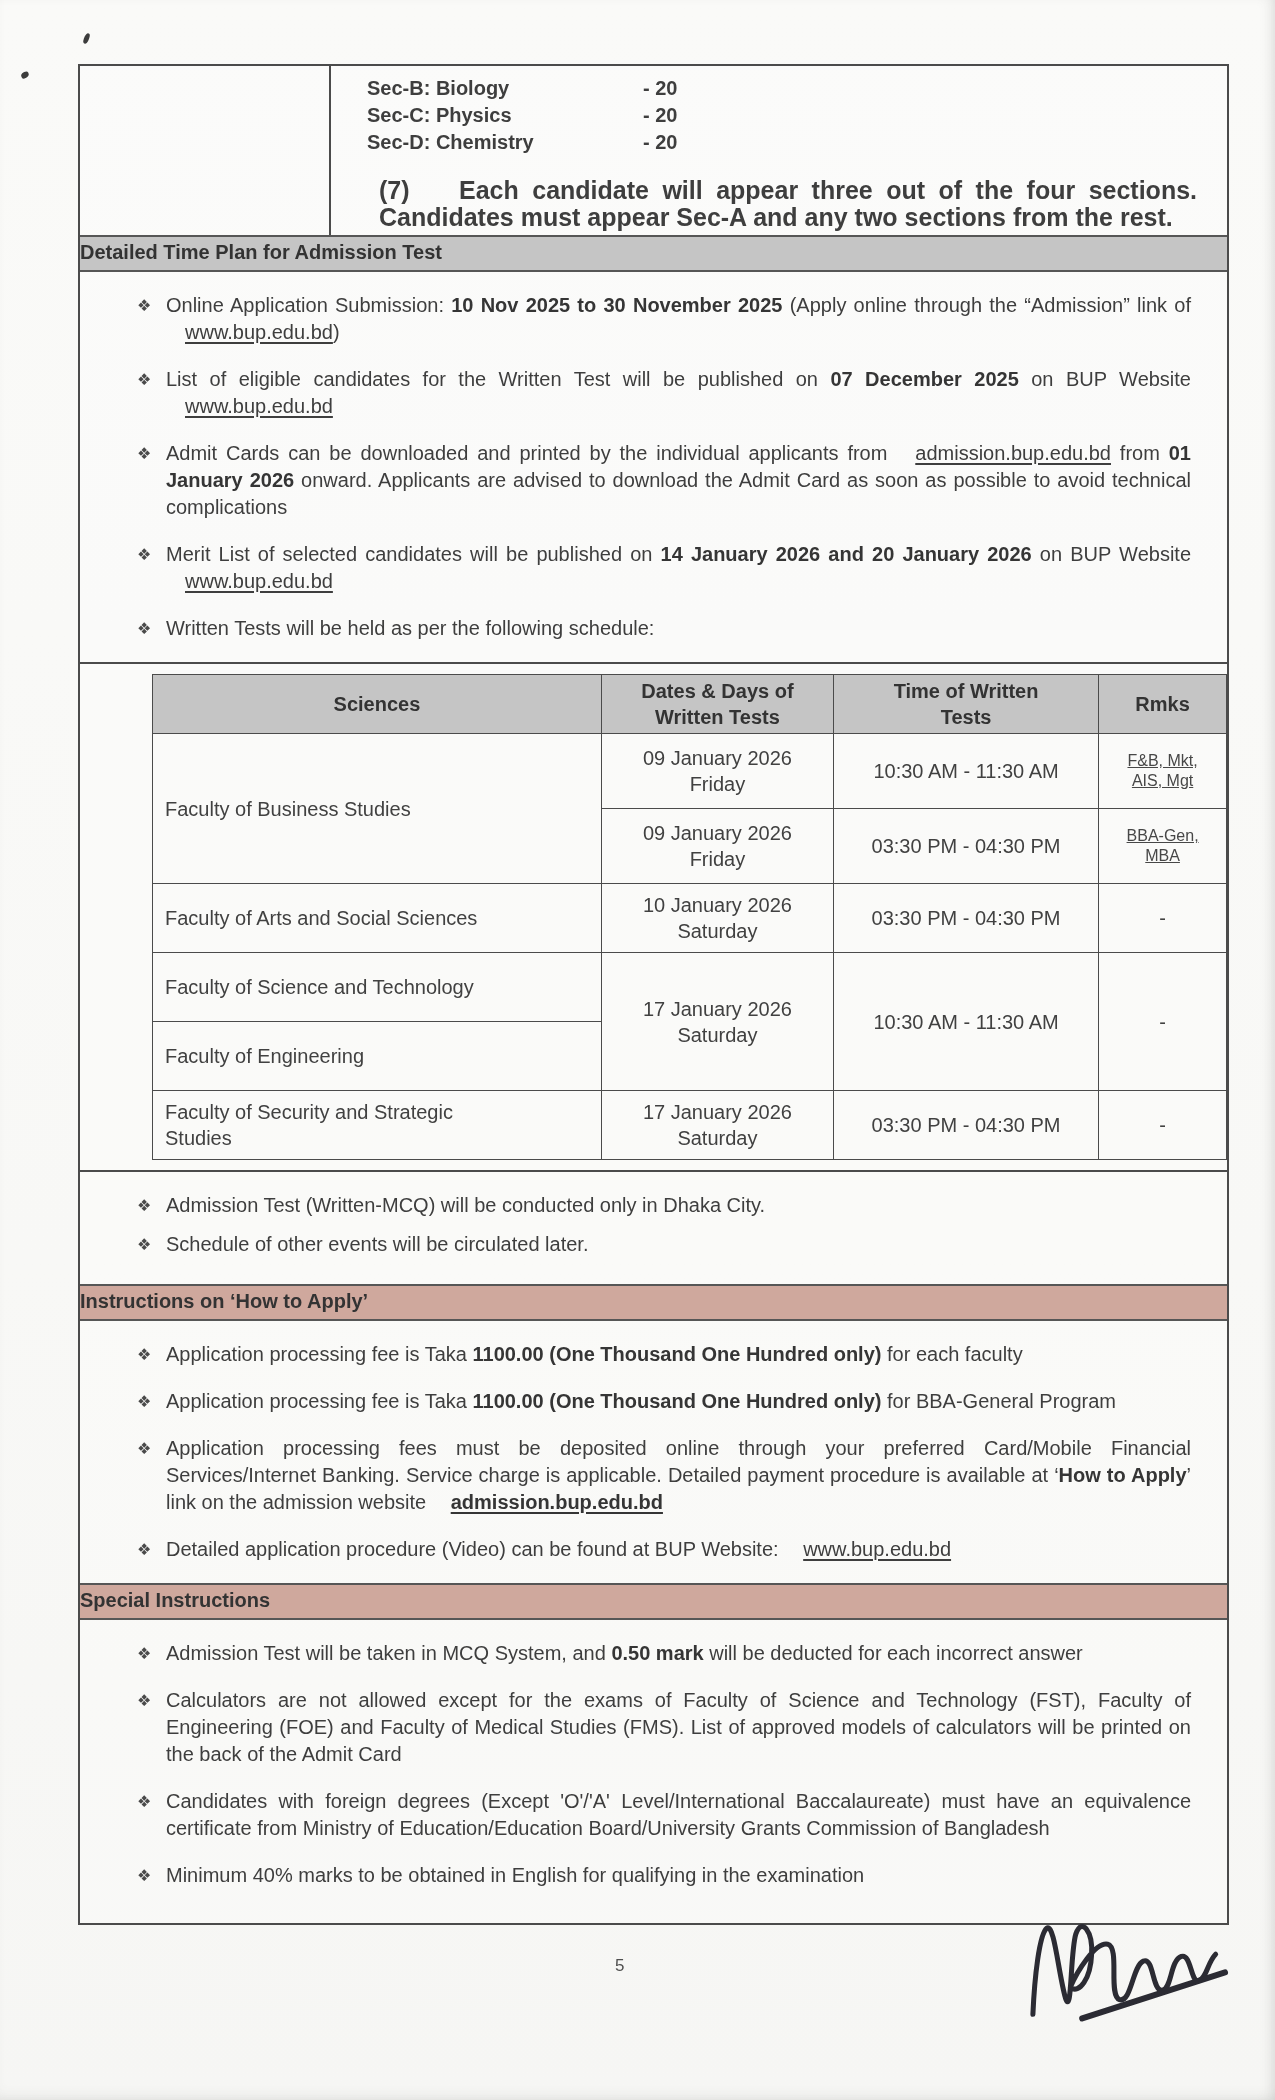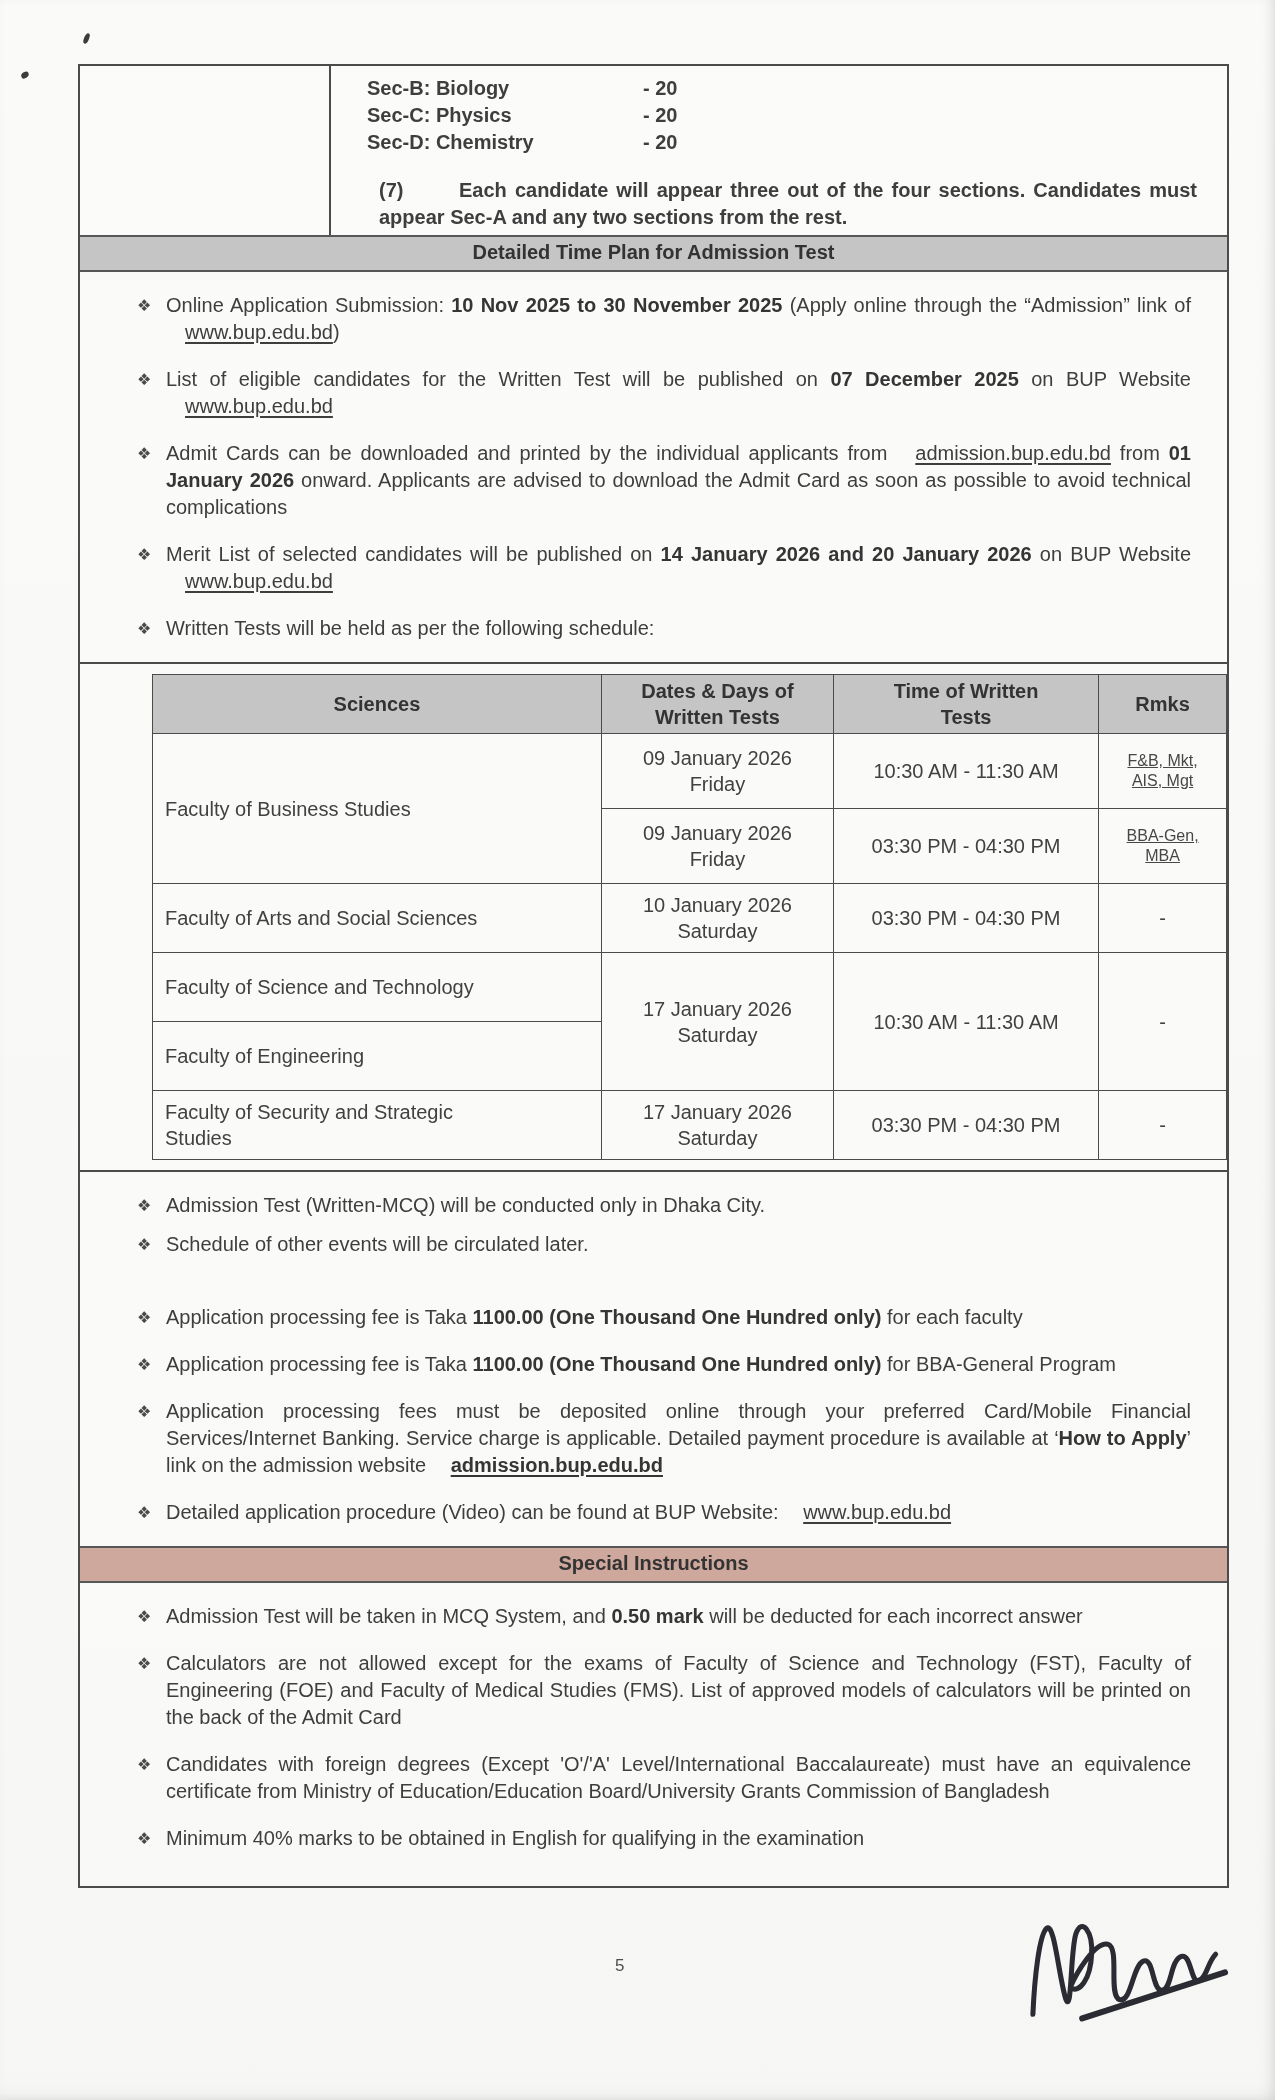--- a/index.html
+++ b/index.html
@@ -22,25 +22,25 @@
     border:2px solid #4b4b4b;
     background:rgba(255,255,255,0.25);
   }
   
   .top-row{display:flex;min-height:168px;}
   .top-left-cell{width:249px;border-right:2px solid #4b4b4b;flex:none;}
   .top-right-cell{flex:1;padding:9px 30px 4px 36px;font-weight:bold;}
   .subject-row{display:flex;font-size:20px;line-height:27px;}
   .subject-label{width:276px;flex:none;}
   .subject-marks{white-space:nowrap;}
-  .note{margin-top:21px;padding-left:12px;font-size:20px;line-height:27px;text-align:justify;}
+  .note{margin-top:21px;padding-left:12px;font-size:25px;line-height:27px;text-align:justify;}
   .note-num{display:inline-block;width:80px;}
   
   .band{
-    text-align:center;font-weight:bold;font-size:20px;color:#333;
+    font-weight:bold;font-size:20px;color:#333;
     padding:4px 0 6px;border-top:2px solid #565656;border-bottom:2px solid #565656;
   }
   .band.gray{background:var(--band-gray,#c6c6c6);}
   .band.pink{background:var(--band-pink,#cfa99e);}
   
   .section{padding:20px 36px 14px 57px;}
   .bullet{display:flex;margin-bottom:20px;}
   .bullet:last-child{margin-bottom:6px;}
   .bullet-icon{width:29px;flex:none;font-size:16px;color:#4a4a4a;line-height:27px;}
   .bullet-text{flex:1;font-size:20px;line-height:27px;text-align:justify;}
@@ -187,20 +187,21 @@
         <div class="bullet">
           <span class="bullet-icon">❖</span>
           <div class="bullet-text"><span>Admission Test (Written-MCQ) will be conducted only in Dhaka City.</span></div>
         </div>
         <div class="bullet">
           <span class="bullet-icon">❖</span>
           <div class="bullet-text"><span>Schedule of other events will be circulated later.</span></div>
         </div>
       </div>
 
+    <div class="band pink">Instructions on ‘How to Apply’</div>
 
     <div class="section">
         <div class="bullet">
           <span class="bullet-icon">❖</span>
           <div class="bullet-text"><span>Application processing fee is Taka </span><span class="b">1100.00 (One Thousand One Hundred only)</span><span> for each faculty</span></div>
         </div>
         <div class="bullet">
           <span class="bullet-icon">❖</span>
           <div class="bullet-text"><span>Application processing fee is Taka </span><span class="b">1100.00 (One Thousand One Hundred only)</span><span> for BBA-General Program</span></div>
         </div>

